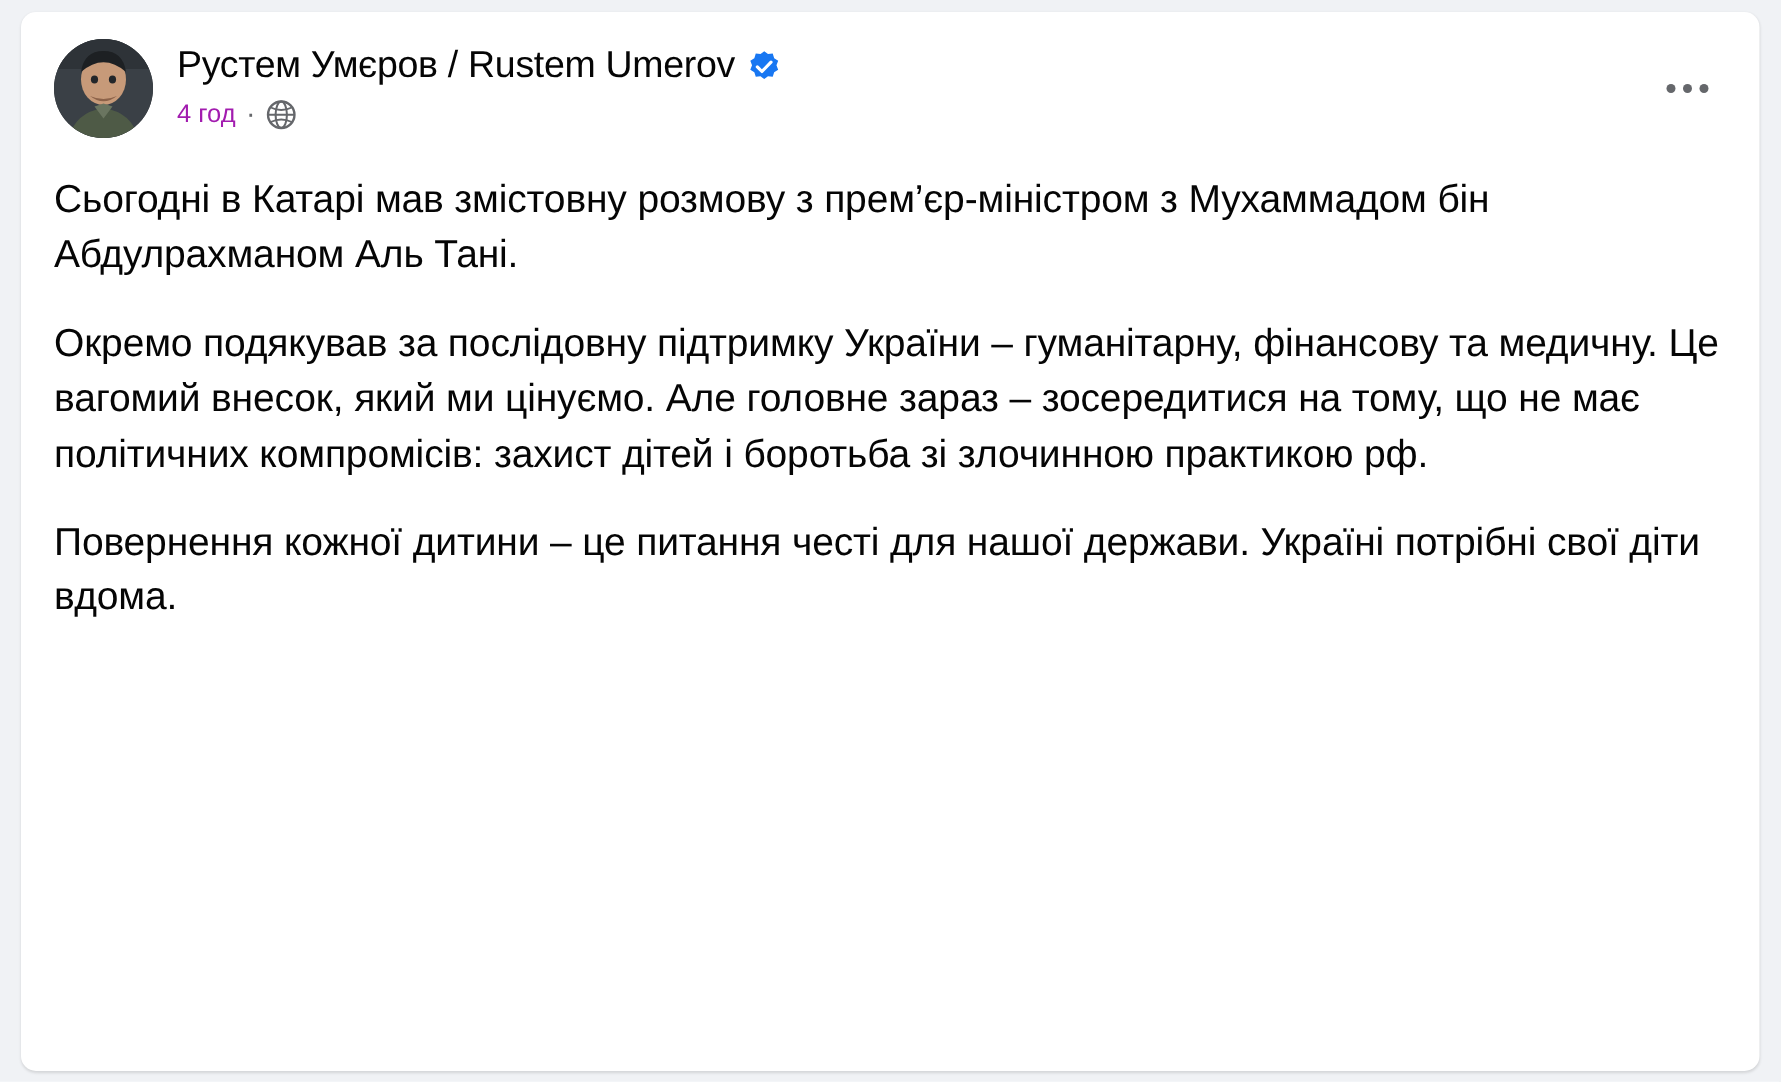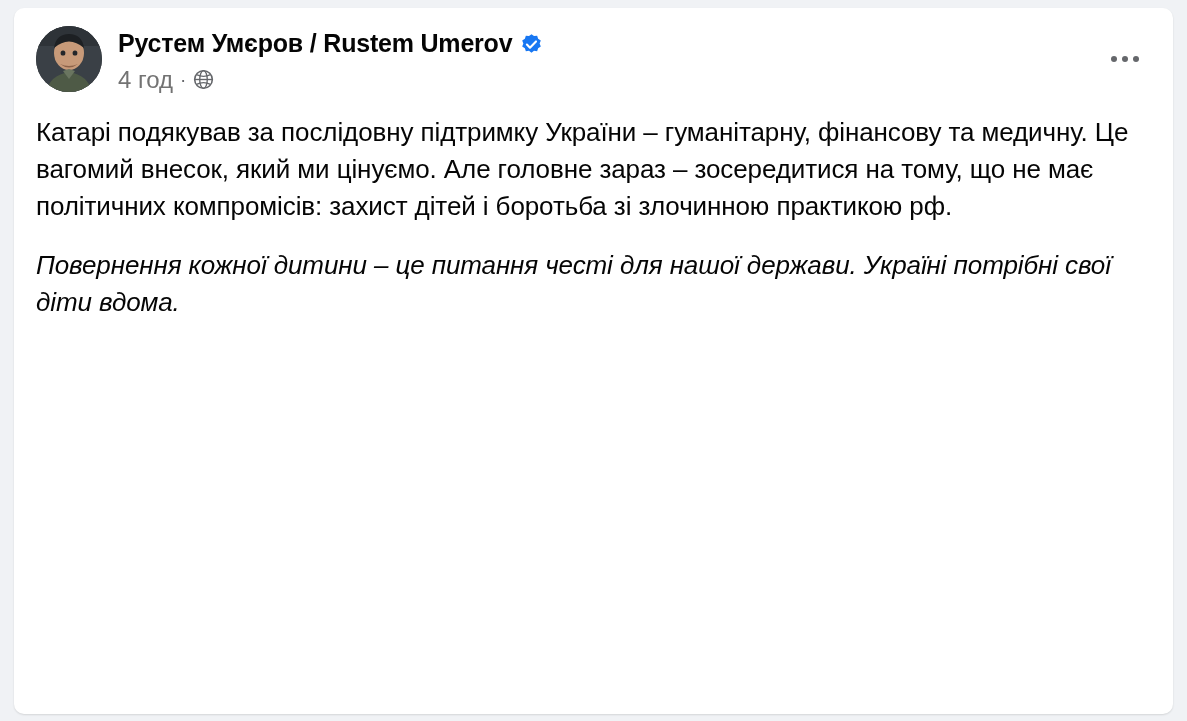--- a/index.html
+++ b/index.html
@@ -48,41 +48,41 @@
     justify-content: center;
     padding-top: 4px;
   }
   .name-row {
     display: flex;
     align-items: center;
     gap: 8px;
   }
   .author-name {
     font-size: 25px;
-    font-weight: bold;
+    font-weight: normal;
     color: #050505;
     line-height: 1.1;
     letter-spacing: -0.2px;
   }
   .verified-badge {
     width: 23px;
     height: 23px;
     display: inline-block;
     flex: 0 0 auto;
     margin-top: 2px;
   }
   .meta-row {
     display: flex;
     align-items: center;
     gap: 7px;
     margin-top: 8px;
   }
   .timestamp {
-    font-size: 24px;
-    color: #737373;
+    font-size: 17px;
+    color: #a21caf;
   }
   .meta-dot {
     font-size: 19px;
     color: #65676b;
     line-height: 1;
   }
   .globe-icon {
     width: 21px;
     height: 21px;
     display: inline-block;
@@ -112,21 +112,20 @@
   }
   .post-paragraph {
     font-size: 26px;
     line-height: 1.42;
     color: #050505;
     margin: 0 0 22px 0;
     letter-spacing: -0.1px;
   }
   .post-paragraph:last-child {
     margin-bottom: 12px;
-    font-style: italic;
   }
 </style>
 </head>
 <body>
 
 <div class="post-card">
 
   <div class="post-header">
 
     <div class="avatar">
@@ -170,17 +169,18 @@
 
     <div class="more-button">
       <span class="dot"></span>
       <span class="dot"></span>
       <span class="dot"></span>
     </div>
 
   </div>
 
   <div class="post-body">
-    <p class="post-paragraph">Катарі подякував за послідовну підтримку України – гуманітарну, фінансову та медичну. Це вагомий внесок, який ми цінуємо. Але головне зараз – зосередитися на тому, що не має політичних компромісів: захист дітей і боротьба зі злочинною практикою рф.</p>
+    <p class="post-paragraph">Сьогодні в Катарі мав змістовну розмову з прем’єр-міністром з Мухаммадом бін Абдулрахманом Аль Тані.</p>
+    <p class="post-paragraph">Окремо подякував за послідовну підтримку України – гуманітарну, фінансову та медичну. Це вагомий внесок, який ми цінуємо. Але головне зараз – зосередитися на тому, що не має політичних компромісів: захист дітей і боротьба зі злочинною практикою рф.</p>
     <p class="post-paragraph">Повернення кожної дитини – це питання честі для нашої держави. Україні потрібні свої діти вдома.</p>
   </div>
 
 </div>
 
 </body></html>

